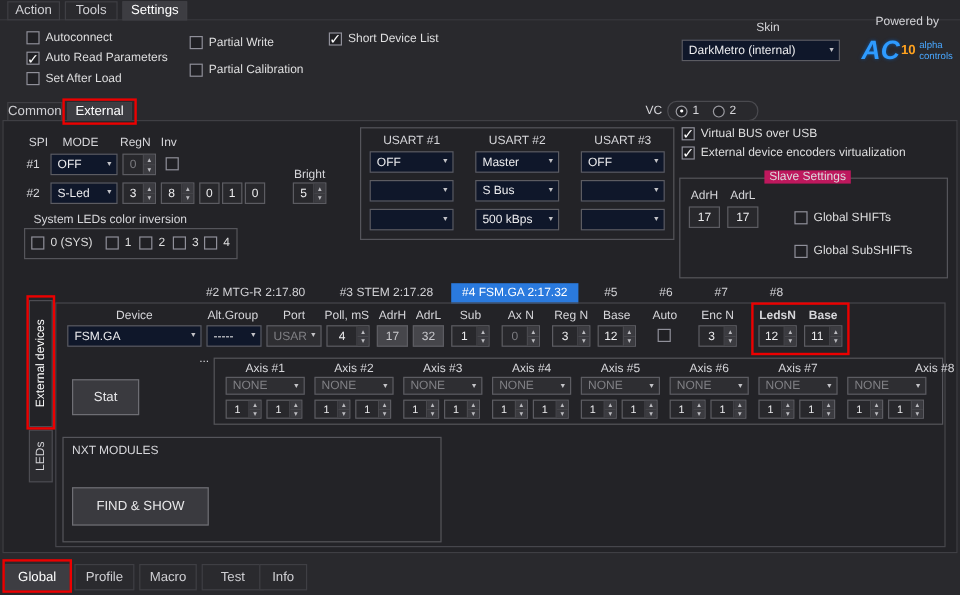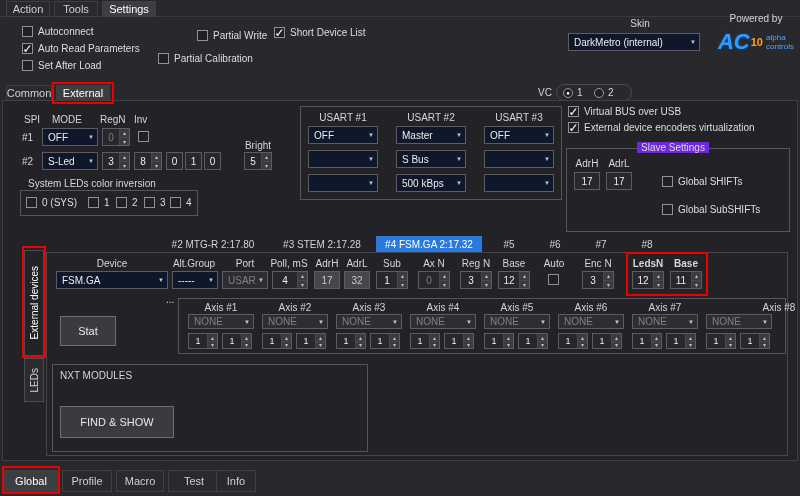--- a/index.html
+++ b/index.html
@@ -19,21 +19,21 @@
   .sb i:first-child{border-bottom:1px solid #48484d;}
   .spin.dis .sv{color:#7c7c81;}
   .spin.sm{height:16px;}
   .spin.sm .sv{font-size:9px;}
   .fld{position:absolute;height:18px;display:flex;align-items:center;justify-content:center;background:#28282c;border:1px solid #5c5c62;font-size:10px;color:#ececee;}
   .fld.dis{background:#46464b;color:#c9c9cd;}
   .chk{position:absolute;display:flex;align-items:center;gap:5px;}
   .box{width:11px;height:11px;flex:none;background:#202024;border:1px solid #90909a;display:flex;align-items:center;justify-content:center;font-size:12px;line-height:1;color:#fff;overflow:visible;}
   .cl{font-size:10px;color:#dededf;white-space:nowrap;}
   .grp{position:absolute;border:1px solid #55555b;}
-  .grp-t{position:absolute;top:-7px;font-size:10px;color:#dcdcdf;background:#6d28d9;padding:0 4px;white-space:nowrap;}
+  .grp-t{position:absolute;top:-7px;font-size:10px;color:#dcdcdf;background:#be185d;padding:0 4px;white-space:nowrap;}
   .btn{position:absolute;display:flex;align-items:center;justify-content:center;background:#3a3a3f;border:1px solid #6e6e74;color:#e8e8ea;font-size:11px;cursor:default;}
   .anno{position:absolute;border:2px solid #ec0000;z-index:40;pointer-events:none;}
   .vtab{position:absolute;display:flex;align-items:center;justify-content:center;background:#2c2c30;border:1px solid #4c4c52;color:#d2d2d6;}
   .vtab span{writing-mode:vertical-rl;transform:rotate(180deg);white-space:nowrap;font-size:10px;}
   .vtab.sel{background:#232327;color:#fff;}
   .dtab{position:absolute;height:17px;display:flex;align-items:center;justify-content:center;font-size:10px;color:#d2d2d6;white-space:nowrap;}
   .dtab.sel{background:#2a7ade;color:#fff;}
   .mtab{position:absolute;height:16px;display:flex;align-items:center;justify-content:center;font-size:11px;color:#cfcfd3;background:#2a2a2e;border:1px solid #3f3f44;}
   .mtab.act{background:#3d3d42;color:#fff;}
   .radio{position:absolute;width:10px;height:10px;border-radius:50%;background:#202024;border:1px solid #9a9aa0;display:flex;align-items:center;justify-content:center;font-size:6px;color:#fff;line-height:1;}
@@ -62,21 +62,21 @@
     <span class="cl">Autoconnect</span>
   </div>
   <div class="chk" style="left:22px;top:43px;">
     <span class="box">✓</span>
     <span class="cl">Auto Read Parameters</span>
   </div>
   <div class="chk" style="left:22px;top:60px;">
     <span class="box"></span>
     <span class="cl">Set After Load</span>
   </div>
-  <div class="chk" style="left:158px;top:30px;margin-left:39px;">
+  <div class="chk" style="left:158px;top:30px;">
     <span class="box"></span>
     <span class="cl">Partial Write</span>
   </div>
   <div class="chk" style="left:158px;top:53px;">
     <span class="box"></span>
     <span class="cl">Partial Calibration</span>
   </div>
   <div class="chk" style="left:274px;top:27px;">
     <span class="box">✓</span>
     <span class="cl">Short Device List</span>

